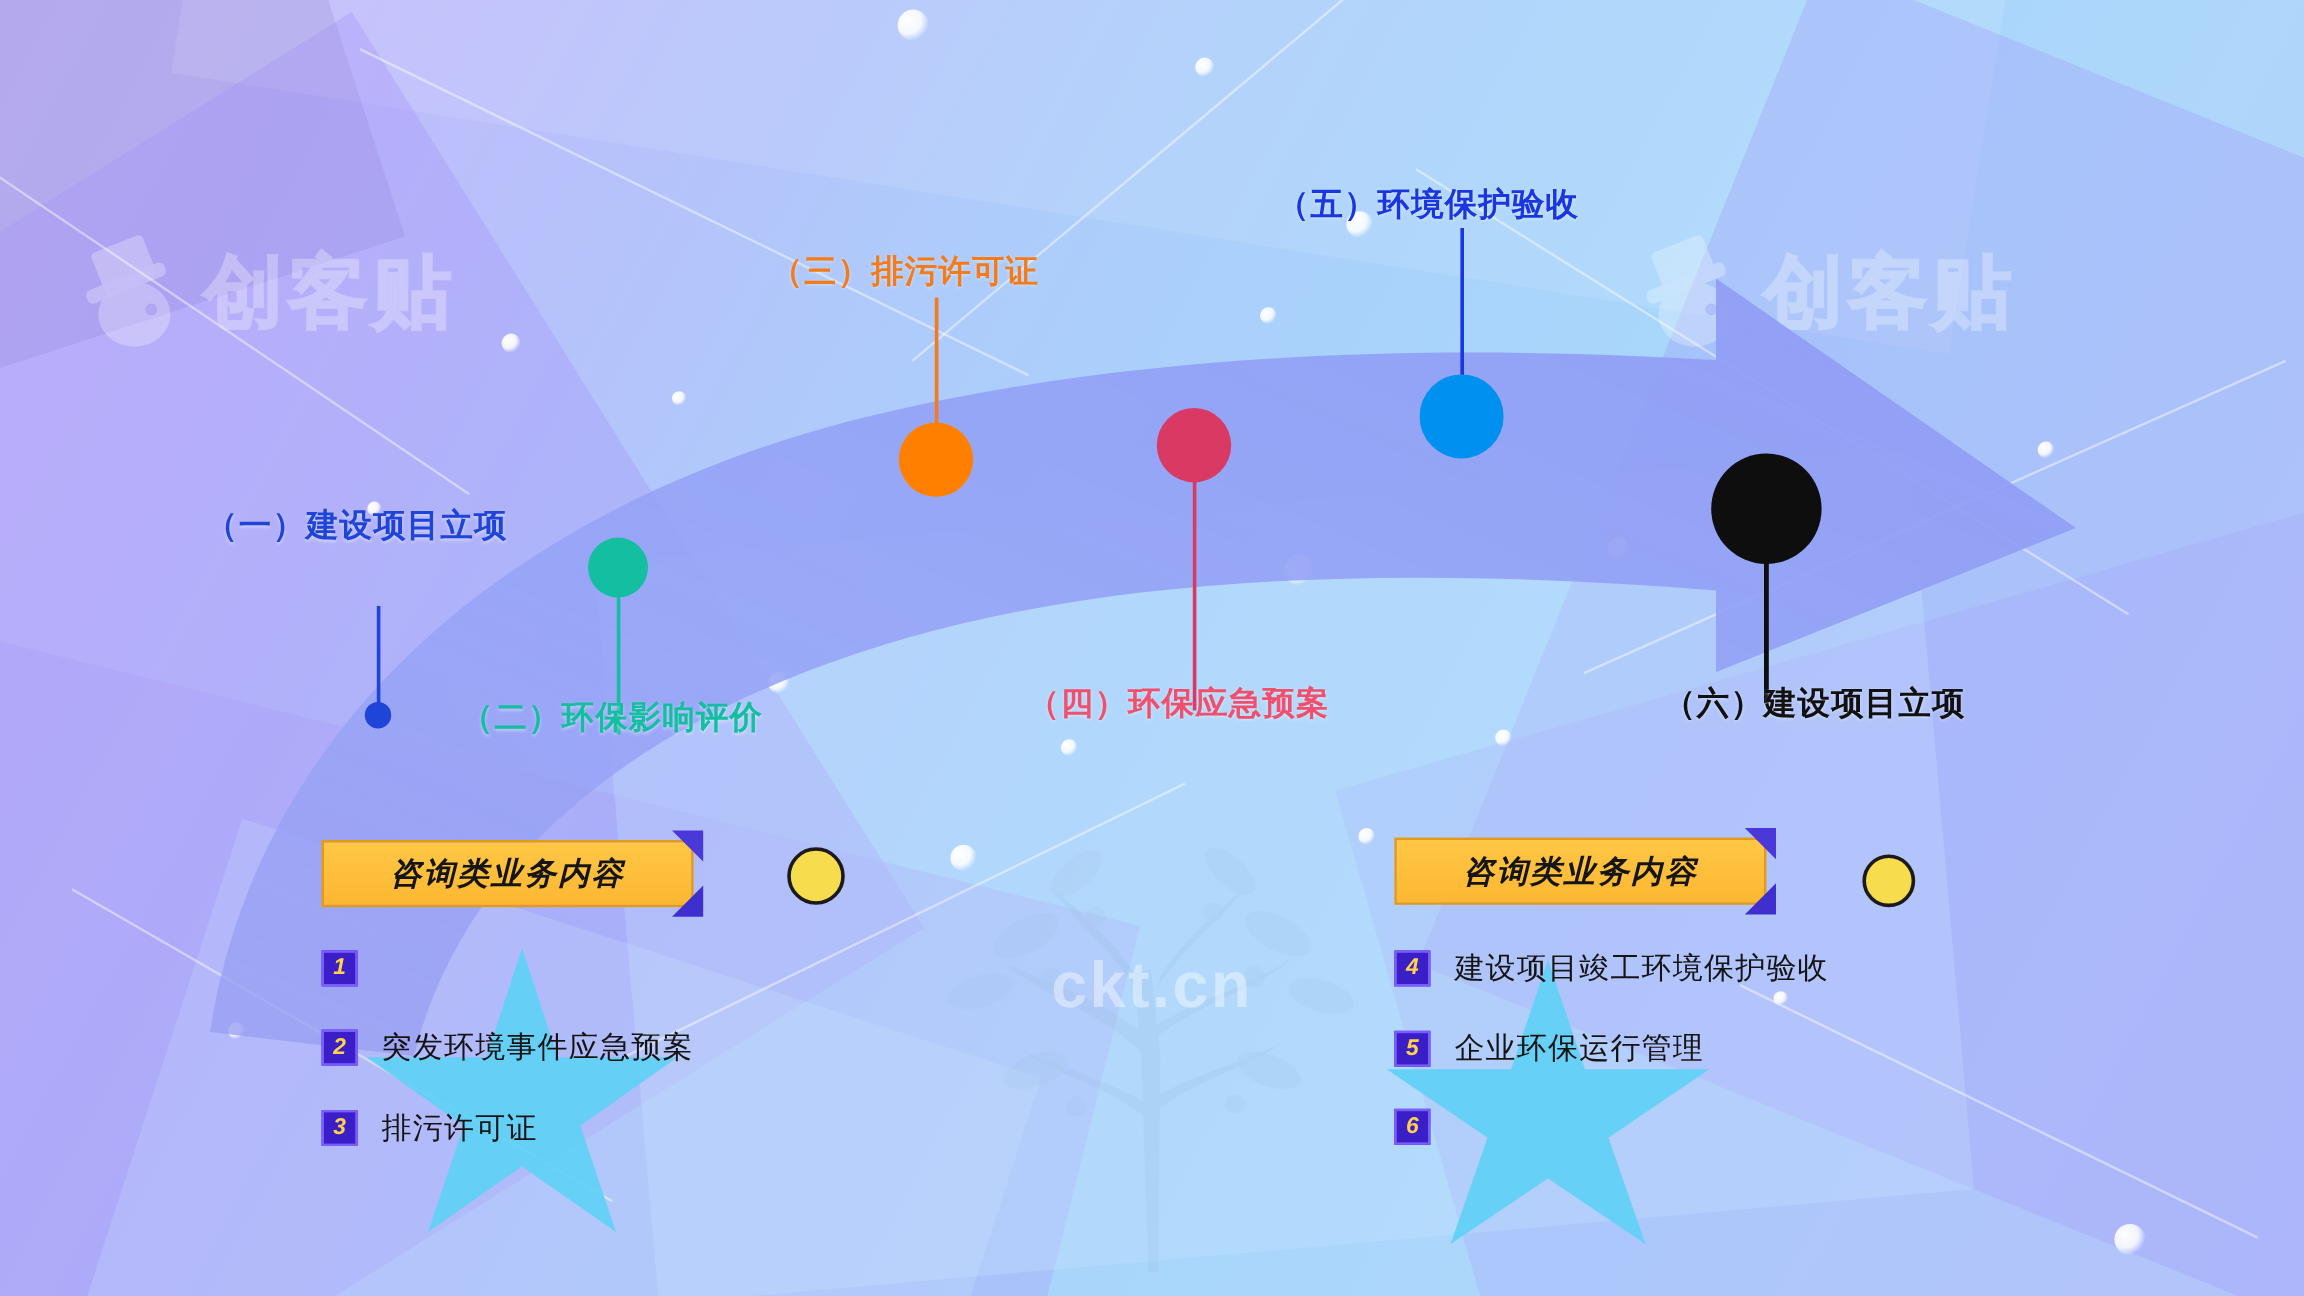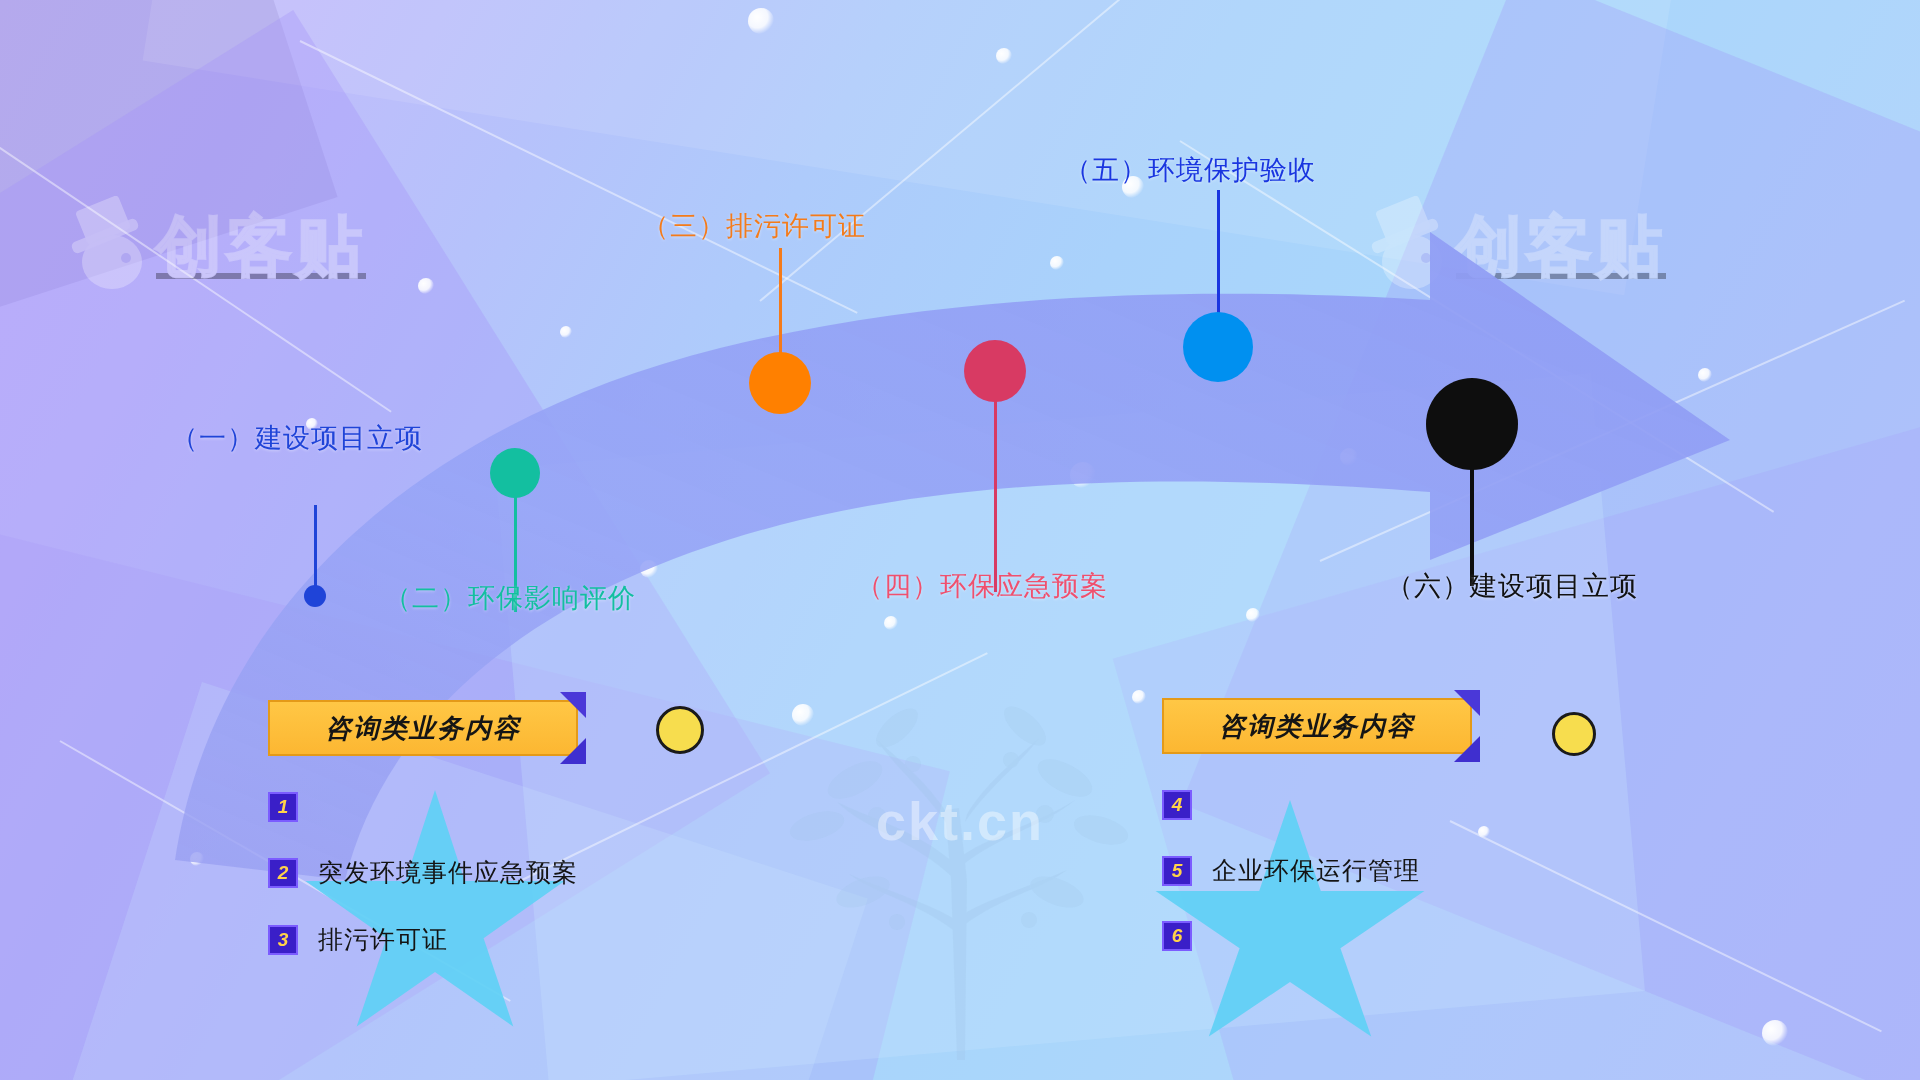--- a/index.html
+++ b/index.html
@@ -87,22 +87,22 @@
     position: absolute; left: 50%; top: 790px;
     transform: translateX(-50%);
     font-size: 54px; font-weight: bold; letter-spacing: 2px;
     color: rgba(255,255,255,0.42);
     pointer-events: none;
   }
 
   
   .wm {
     position: absolute; top: 196px;
-    display: flex; align-items: flex-end; 
-    opacity: 0.30; pointer-events: none; text-decoration: underline;
+    display: flex; align-items: center; gap: 14px;
+    opacity: 0.30; pointer-events: none;
   }
   .wm-left  { left: 70px; }
   .wm-right { left: 1370px; }
   .wm-text {
     font-size: 66px; font-weight: bold; letter-spacing: 4px;
     color: rgba(255,255,255,0.85);
     -webkit-text-stroke: 2px rgba(255,255,255,0.9);
   }
 
   
@@ -121,21 +121,21 @@
   .marker .stem {
     position: absolute; width: 3px;
     left: 50%; margin-left: -1.5px;
   }
   .marker .bulb {
     position: absolute; border-radius: 50%;
     left: 50%;
   }
   .mlabel {
     position: absolute;
-    font-size: 27px; font-weight: normal; letter-spacing: 1px;
+    font-size: 27px; font-weight: bold; letter-spacing: 1px;
     white-space: nowrap;
     text-shadow: 0 1px 3px rgba(255,255,255,0.45);
   }
 
   
   .ycircle {
     position: absolute; border-radius: 50%;
     background: #f7dd4e; border: 3px solid #1a1a1a;
   }
 
@@ -376,20 +376,21 @@
 
   <div class="panel" style="left:1162px; top:698px;">
     <div class="banner">
       <div class="fold2"></div>
       <span class="banner-text">咨询类业务内容</span>
       <div class="fold"></div>
     </div>
     <div class="item-list">
       <div class="item">
         <span class="num-badge">4</span>
+        <span class="item-text">建设项目竣工环境保护验收</span>
       </div>
       <div class="item">
         <span class="num-badge">5</span>
         <span class="item-text">企业环保运行管理</span>
       </div>
       <div class="item">
         <span class="num-badge">6</span>
       </div>
     </div>
   </div>

